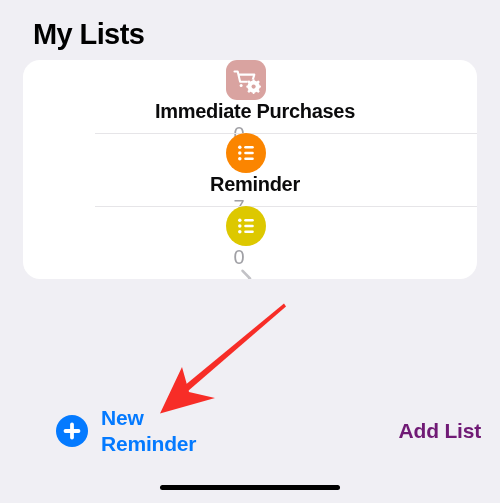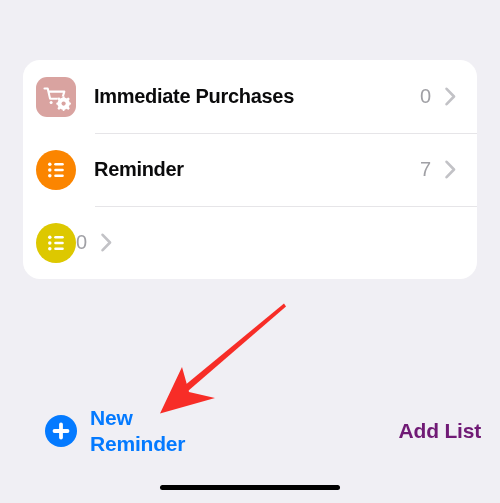--- a/index.html
+++ b/index.html
@@ -48,20 +48,21 @@
     overflow: hidden;
   }
 
   .list-row {
     position: relative;
     height: 73px;
     display: flex;
     align-items: center;
     padding: 0 21px 0 13px;
     box-sizing: border-box;
+    flex-direction: column;
   }
   .list-row + .list-row::before {
     content: "";
     position: absolute;
     left: 72px;
     right: 0;
     top: 0;
     height: 1px;
     background: #e6e5e8;
   }
@@ -106,21 +107,21 @@
   .row-chevron {
     width: 11px;
     height: 19px;
     flex: 0 0 11px;
     display: block;
   }
 
   
   .toolbar {
     position: absolute;
-    left: 0;
+    left: 11px;
     right: 0;
     top: 398px;
     height: 70px;
   }
 
   .new-reminder {
     position: absolute;
     left: 45px;
     top: 7px;
     display: flex;
@@ -174,20 +175,21 @@
     width: 500px;
     height: 503px;
     pointer-events: none;
   }
 </style>
 </head>
 <body>
 
 <div id="screen">
 
+  <div class="page-title">My Lists</div>
 
   <div class="lists-card">
 
     <div class="list-row">
       <div class="row-icon icon-cart">
         <svg width="40" height="40" viewBox="0 0 40 40" aria-hidden="true">
           <g fill="none" stroke="#ffffff" stroke-width="2.1" stroke-linecap="round" stroke-linejoin="round">
             <path d="M8.5 11.5h3.2l2.4 10.2h12.1l2.1-7.1H13"></path>
             <circle cx="15.1" cy="25.6" r="1.5" fill="#ffffff" stroke="none"></circle>
           </g>

